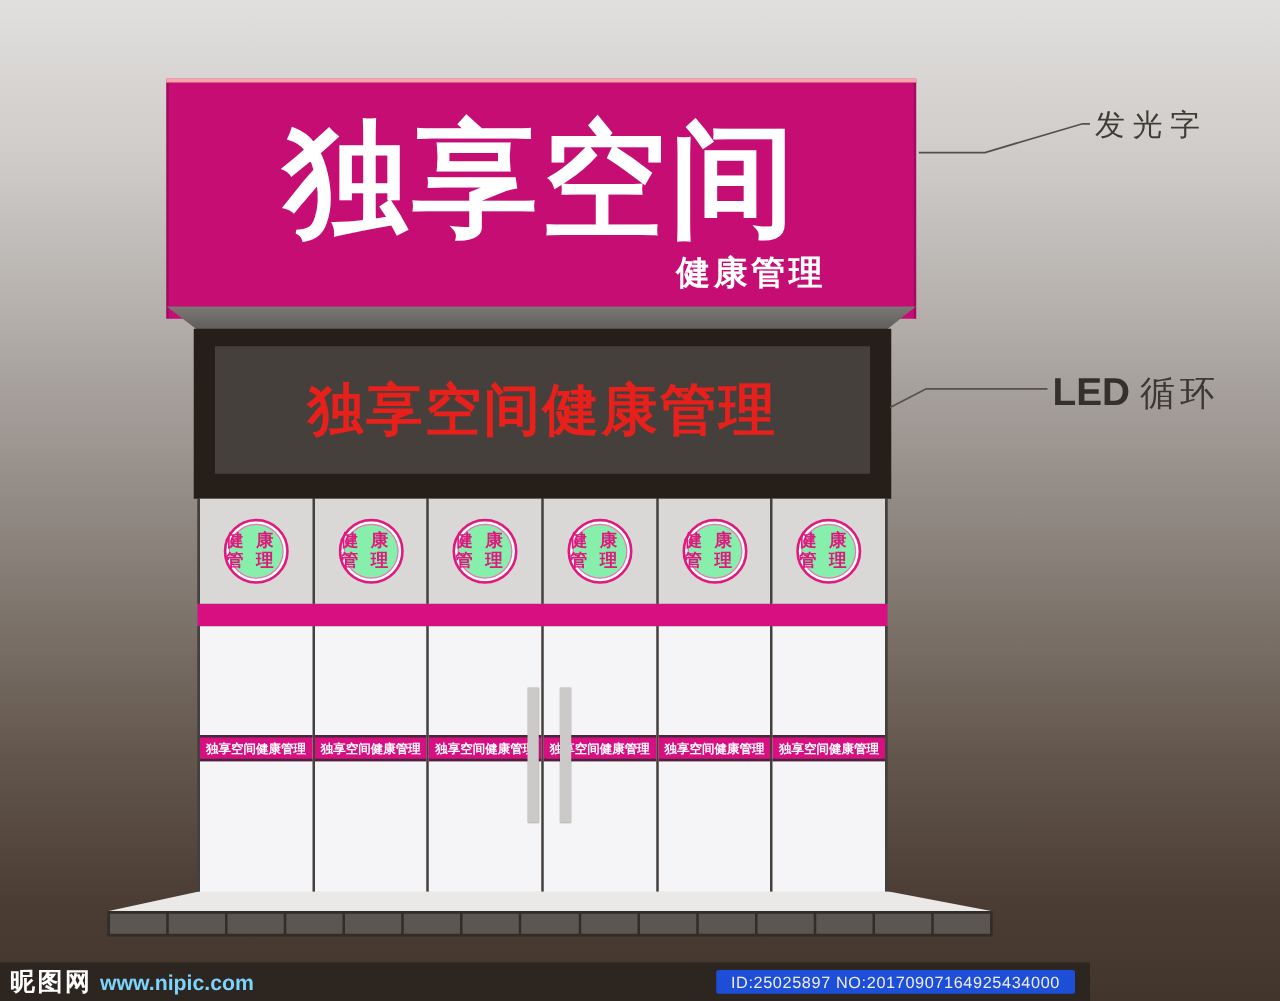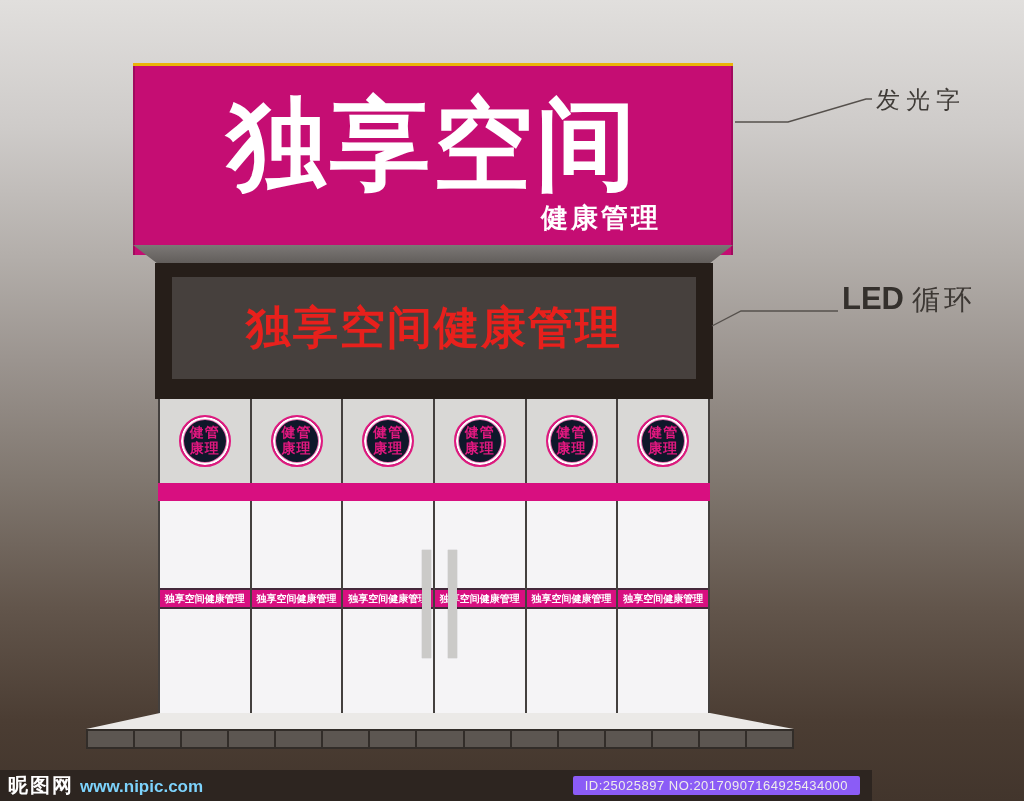--- a/index.html
+++ b/index.html
@@ -8,21 +8,21 @@
     font-family:"Liberation Sans", sans-serif;
     position:relative; overflow:hidden;
     background:linear-gradient(180deg,#e1dfdd 0%,#cecbc9 16%,#b3aeaa 32%,#9b948f 45%,#80776f 60%,#62554b 76%,#4b3d33 90%,#42352c 100%);
   }
   .abs { position:absolute; }
 
   
   .sign {
     left:133px; top:63px; width:600px; height:192px;
     background:#c50d73;
-    border-top:3px solid #eab308;
+    border-top:3px solid #fca5a5;
     box-shadow:inset 2px 0 0 rgba(0,0,0,.18), inset -2px 0 0 rgba(0,0,0,.18);
   }
   .sign-title {
     position:absolute; left:0; right:0; top:26px;
     text-align:center; color:#ffffff;
     font-size:100px; font-weight:bold; letter-spacing:3px; line-height:1.05;
     white-space:nowrap;
   }
   .sign-subtitle {
     position:absolute; right:72px; top:134px;
@@ -47,23 +47,23 @@
     color:#e8201c; font-size:45px; font-weight:bold; letter-spacing:2px; white-space:nowrap;
   }
 
   
   .columns { left:158px; top:399px; width:552px; }
   .row { display:flex; gap:2px; background:#44403e; border-left:2px solid #44403e; border-right:2px solid #44403e; }
   .badge-row { height:84px; }
   .badge-panel { flex:1; background:#d9d8d6; display:flex; align-items:center; justify-content:center; }
   .badge-circle {
     width:52px; height:52px; border-radius:50%;
-    background:#0f172a; border:2px solid #e0187f;
+    background:#86efac; border:2px solid #e0187f;
     box-shadow:inset 0 0 0 2px #ffffff, inset 0 0 0 3px #e875b4;
-    display:flex; flex-direction:column; align-items:center; justify-content:center;
+    display:flex; flex-direction:row; align-items:center; justify-content:center;
   }
   .badge-circle span {
     color:#e0187f; font-size:14px; font-weight:bold; line-height:1.12; letter-spacing:1px;
   }
   .stripe { height:18px; background:#d80f80; }
   .doors-row { height:213px; position:relative; }
   .door-panel { flex:1; background:#f5f4f6; position:relative; }
   .door-band {
     position:absolute; left:0; right:0; top:87px; height:21px;
     background:#d80f80; border-top:2px solid #43283a; border-bottom:2px solid #43283a;
@@ -85,35 +85,35 @@
     display:flex; gap:2px; background:#322d29; border:2px solid #322d29;
   }
   .curb div { flex:1; background:#5c5651; }
 
   
   .leader-svg { left:0; top:0; width:1024px; height:801px; pointer-events:none; }
   .ann-luminous {
     left:876px; top:84px; color:#403c38; font-size:24px; letter-spacing:6px;
     font-family:"Liberation Serif", serif;
   }
-  .ann-led { left:842px; top:281px; white-space:nowrap; }
+  .ann-led { left:842px; top:296px; white-space:nowrap; }
   .ann-led .led-en { color:#34302c; font-size:31px; font-weight:bold; font-family:"Liberation Sans", sans-serif; }
   .ann-led .led-cn { color:#3d3834; font-size:28px; letter-spacing:4px; font-family:"Liberation Serif", serif; margin-left:8px; }
 
   
   .footer {
     left:0; top:770px; width:872px; height:31px;
     background:#2d2520; display:flex; align-items:center; justify-content:space-between;
     padding:0 12px 0 8px;
   }
   .footer-left { display:flex; align-items:baseline; gap:6px; }
   .footer-site { color:#ffffff; font-size:20px; font-weight:bold; letter-spacing:2px; }
   .footer-url { color:#7dd3fc; font-size:17px; font-weight:bold; }
   .footer-id {
-    background:#8b5cf6; color:#efedeb; font-size:13px;
+    background:#1d4ed8; color:#efedeb; font-size:13px;
     padding:2px 12px; border-radius:2px; letter-spacing:0.5px;
   }
 </style>
 </head>
 <body>
 
 <div class="abs sign">
   <div class="sign-title">独享空间</div>
   <div class="sign-subtitle">健康管理</div>
 </div>

